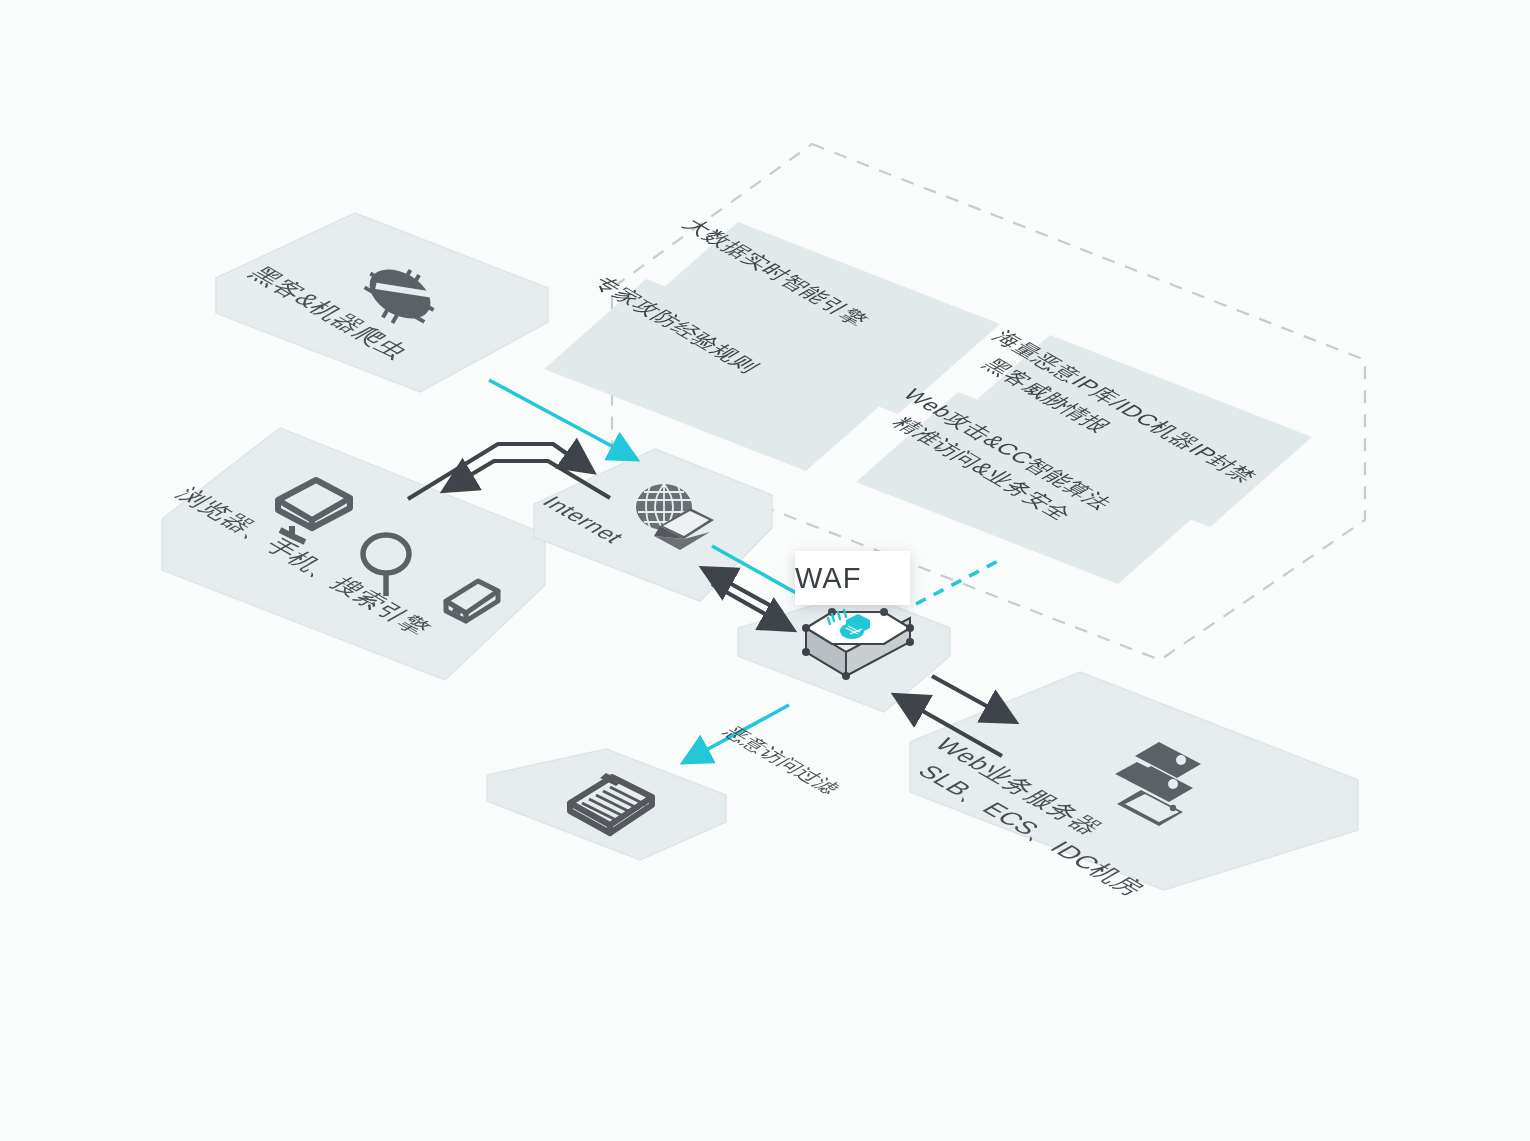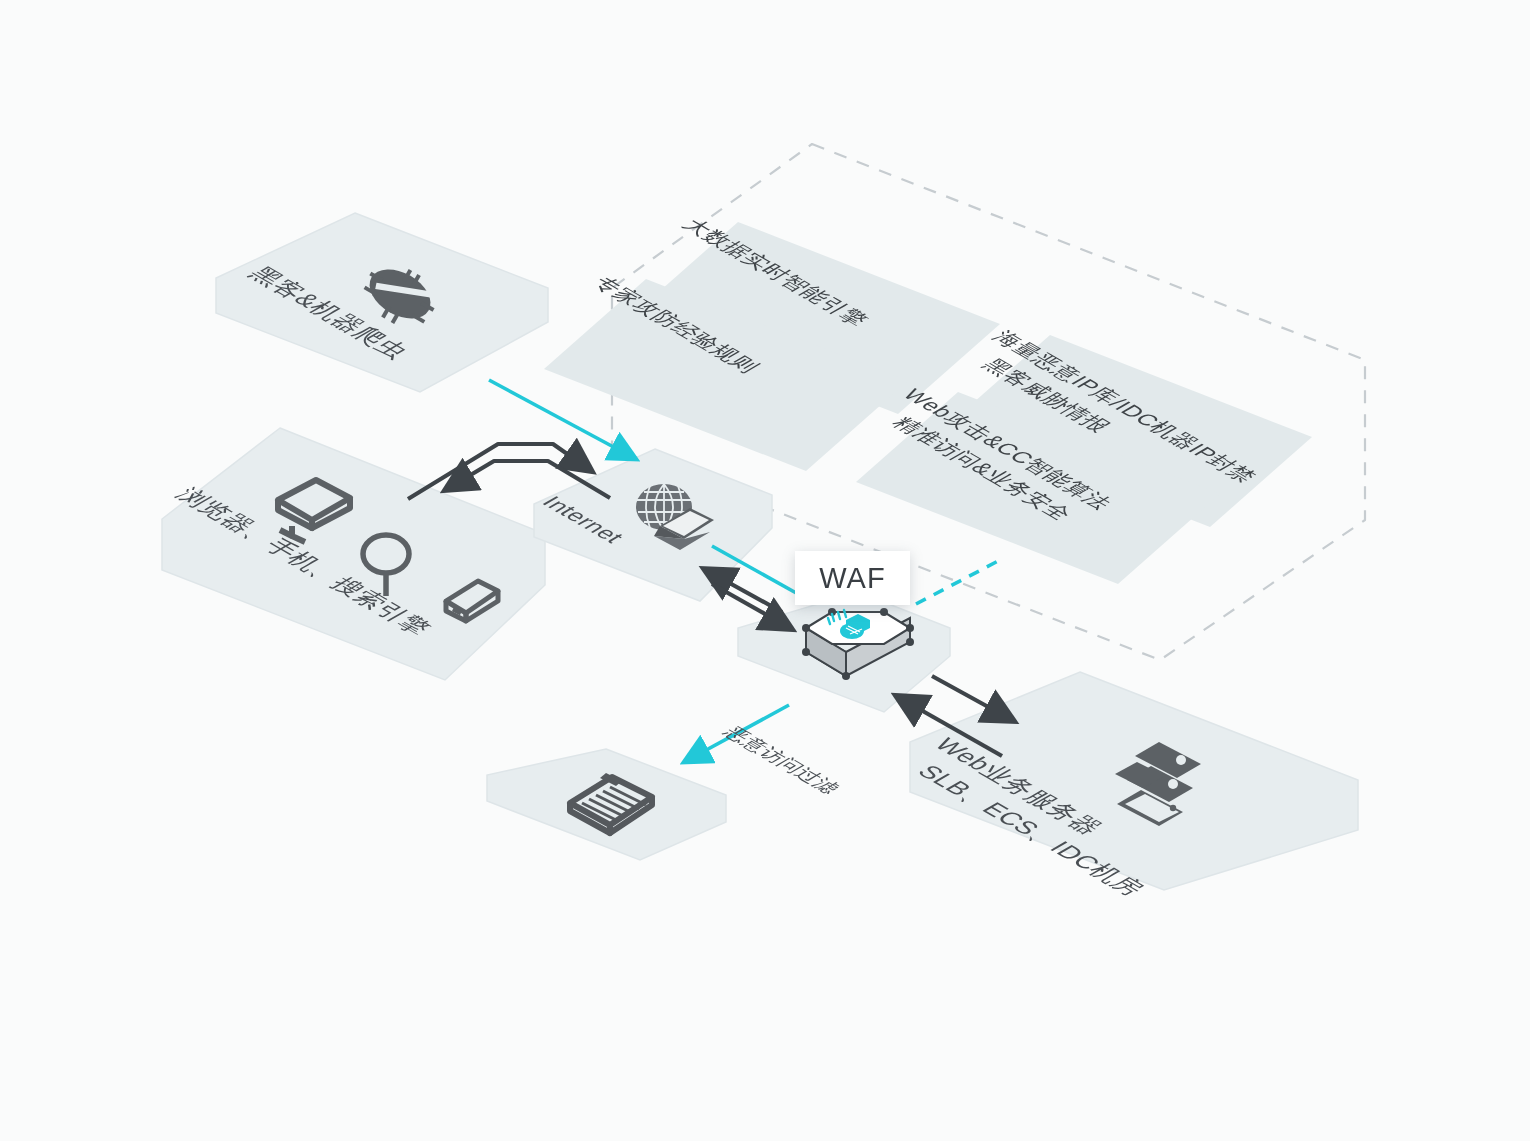--- a/index.html
+++ b/index.html
@@ -33,21 +33,21 @@
 
   
   .tilt{transform:matrix(0.866,0.5,-0.866,0.5,0,0);}
 
   .waf-box{
     position:absolute;
     left:795px;top:551px;
     width:115px;height:54px;
     background:#ffffff;
     box-shadow:0 3px 12px rgba(120,130,140,0.30);
-    display:flex;align-items:center;justify-content:center;
+    display:flex;align-items:center;
   }
   .waf-box span{
     font-size:29px;color:#3a3f44;letter-spacing:1px;
   }
 </style>
 </head>
 <body>
 
 <div id="stage">
 

